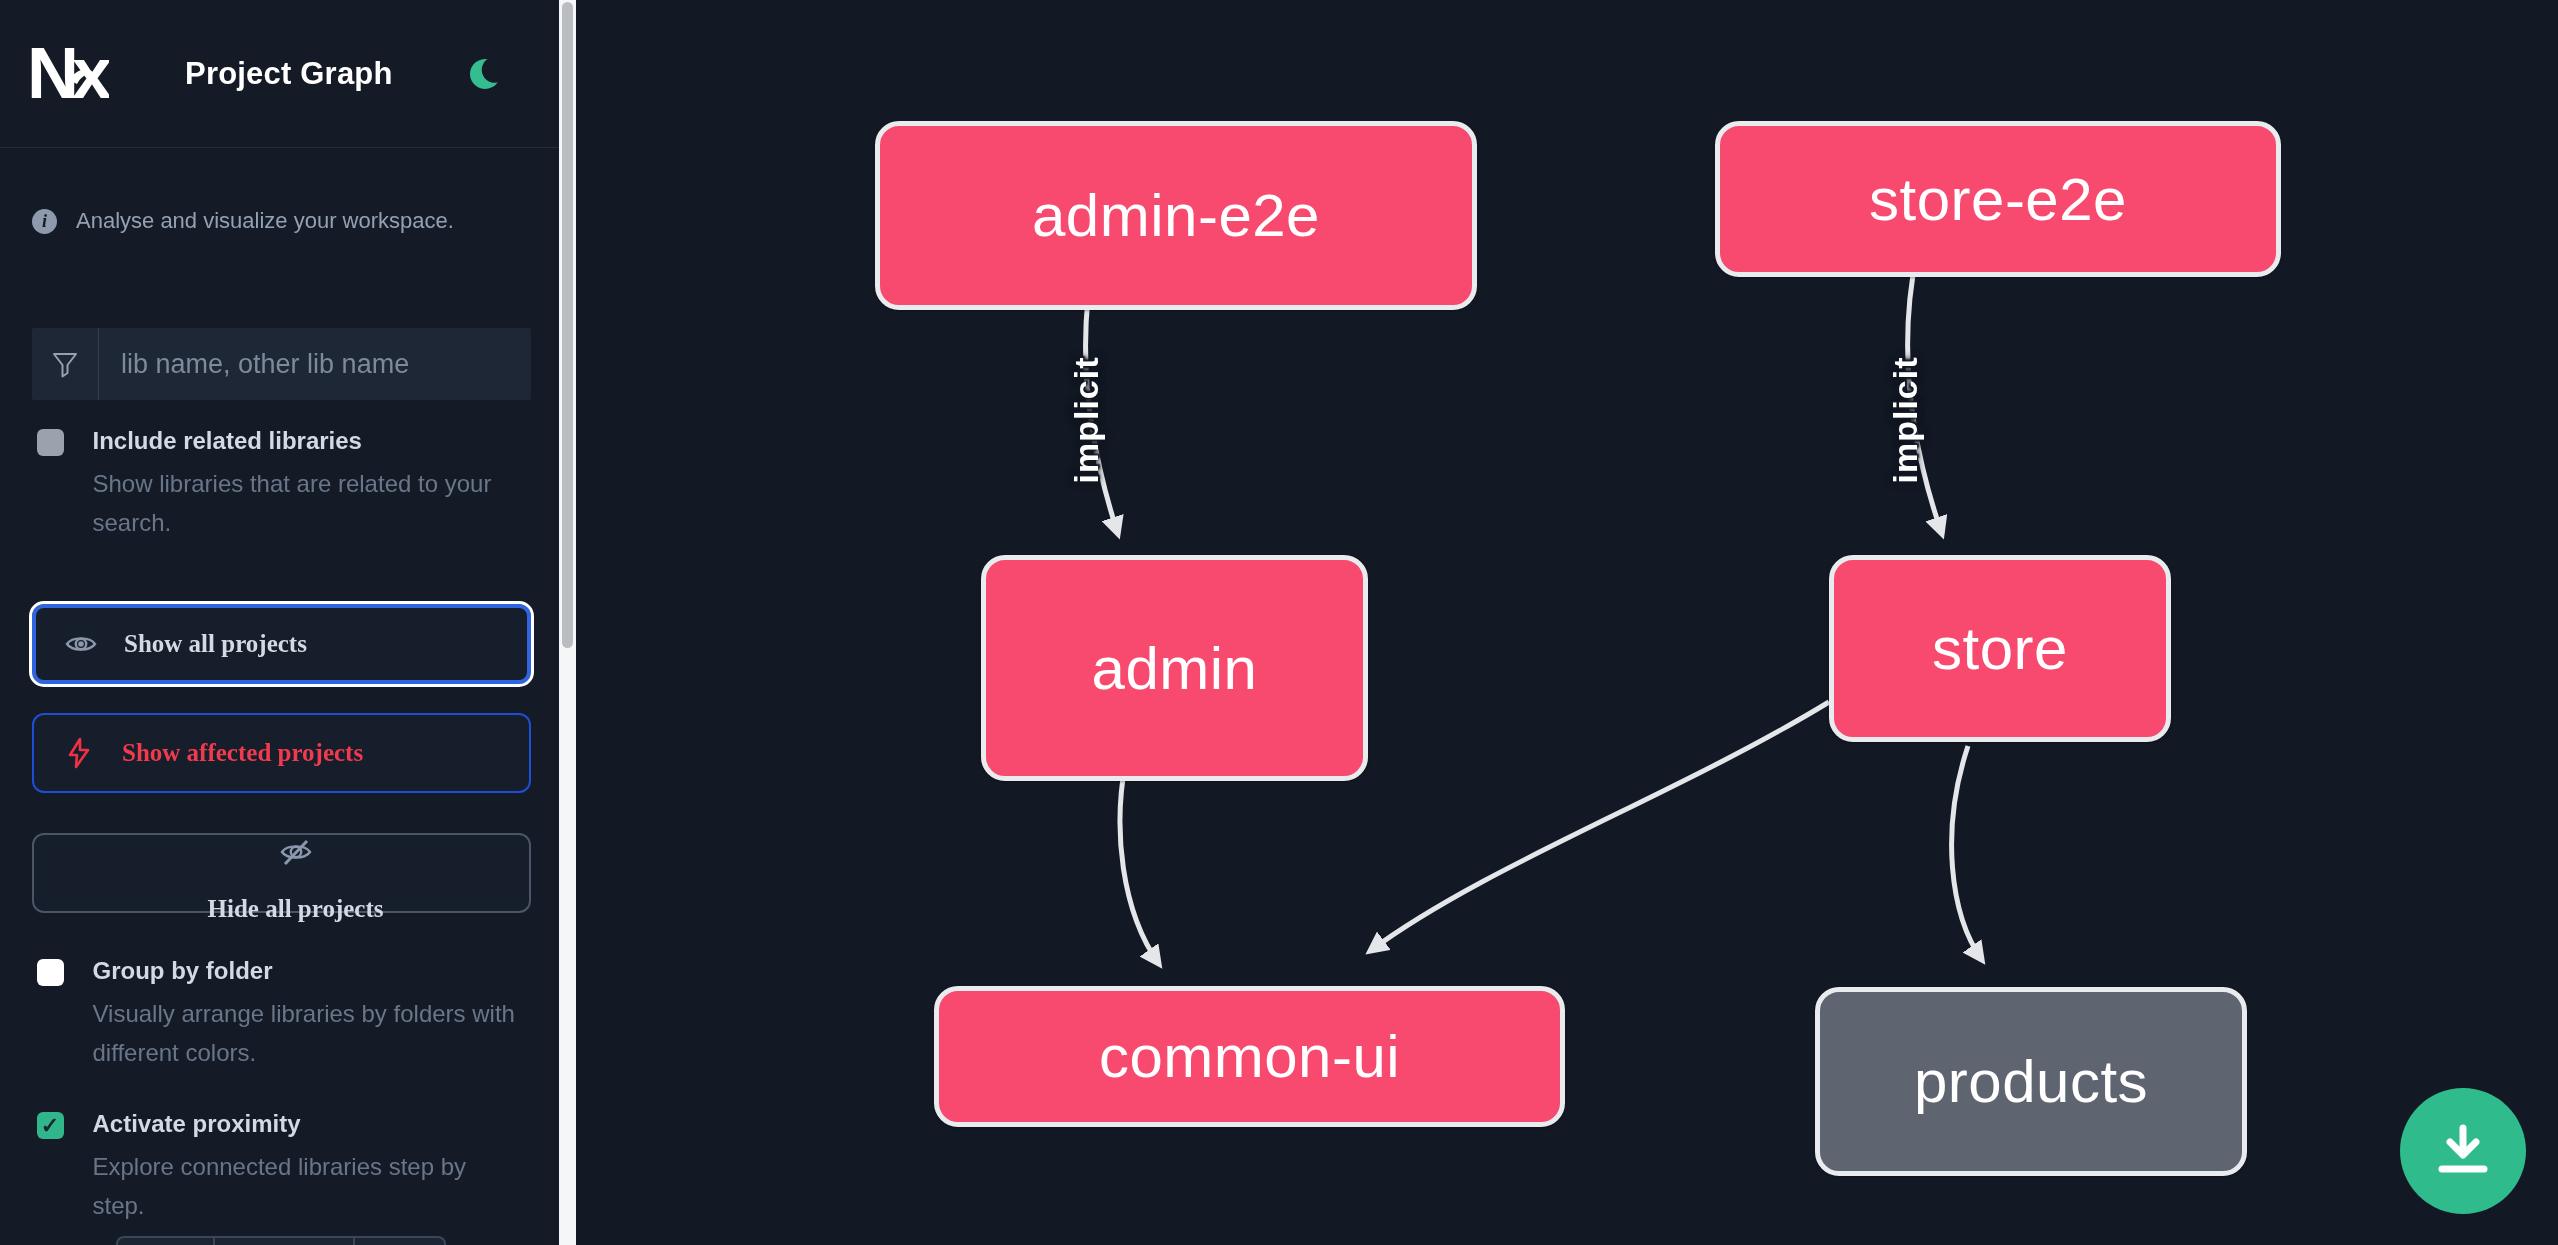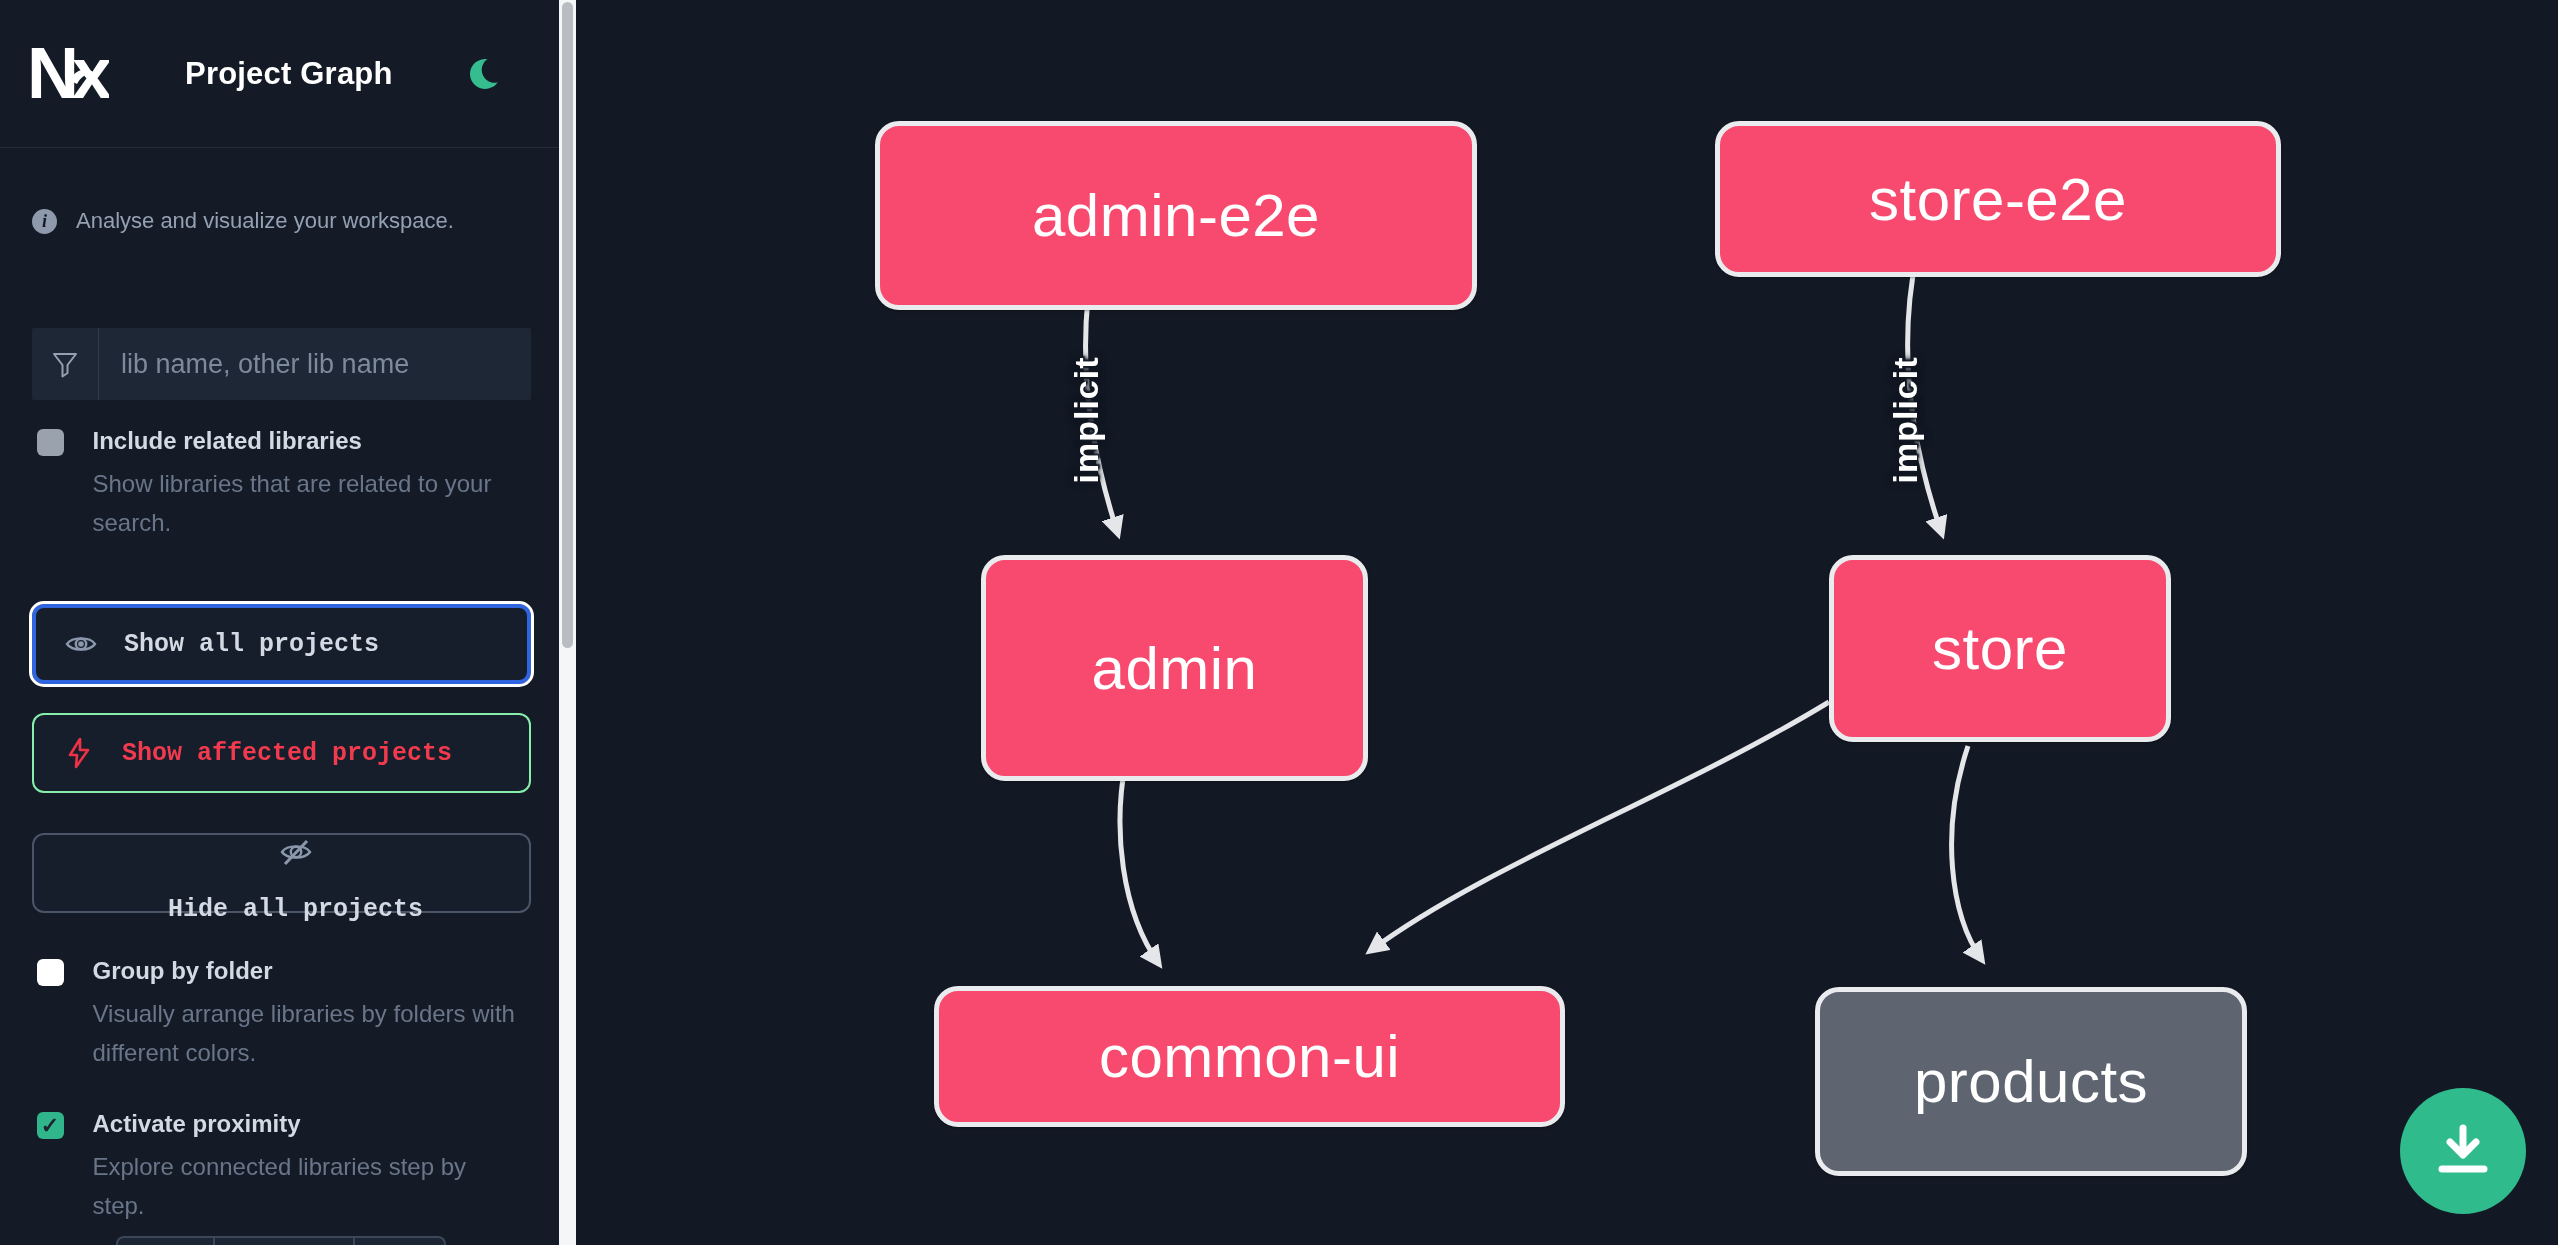--- a/index.html
+++ b/index.html
@@ -53,28 +53,28 @@
   .check-text .cb-label{color:#d3dae3;font-size:24px;font-weight:700;display:block;}
   .check-text .cb-desc{color:#697689;font-size:24px;line-height:39px;display:block;margin-top:9px;max-width:430px;}
   .mt-include{margin-top:27px;}
   .mt-group{margin-top:44px;}
   .mt-prox{margin-top:38px;}
   .sb-btn{
     display:flex;align-items:center;gap:26px;
     width:499px;height:80px;margin:0 32px;box-sizing:border-box;
     background:#161e2b;border:2px solid #4a5568;border-radius:12px;
     color:#d3dae3;font-size:25px;font-weight:700;padding:0 0 0 28px;cursor:pointer;
-    font-family:Liberation Mono, monospace;
+    font-family:Liberation Serif, serif;
   }
   .sb-btn .btn-icon{width:34px;height:34px;flex:0 0 auto;display:flex;align-items:center;justify-content:center;}
   .btn-selected{
     border:4px solid #2f66e0;outline:3px solid #ffffff;
     margin-top:62px;
   }
-  .btn-affected{border:2px solid #86efac;color:#f23a4e;margin-top:29px;margin-left:32px;}
+  .btn-affected{border:2px solid #1d4ed8;color:#f23a4e;margin-top:29px;margin-left:32px;}
   .btn-hide{margin-top:40px;flex-direction:column;}
   .stepper-sliver{
     position:absolute;left:116px;bottom:0;height:9px;display:flex;
   }
   .stepper-sliver .cell{
     box-sizing:border-box;background:#1c2534;border:2px solid #3b4759;border-bottom:none;
   }
   .stepper-sliver .cell:first-child{width:97px;border-top-left-radius:8px;border-right:none;}
   .stepper-sliver .cell:nth-child(2){width:142px;}
   .stepper-sliver .cell:last-child{width:91px;border-top-right-radius:8px;border-left:none;}

